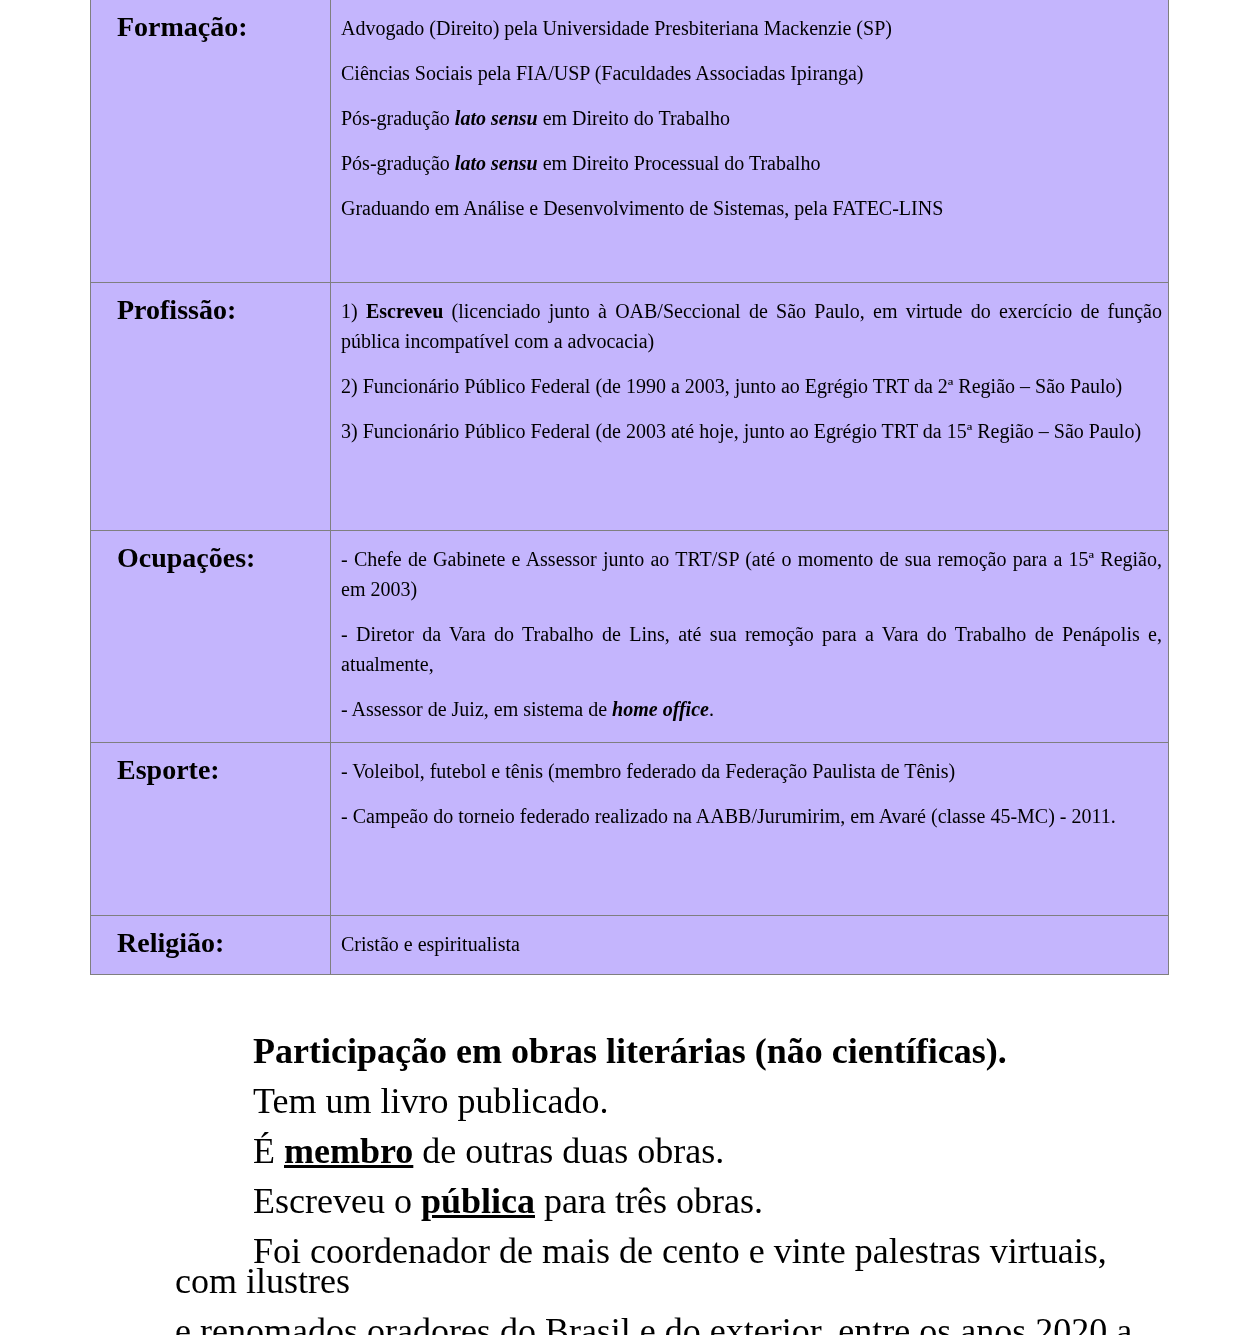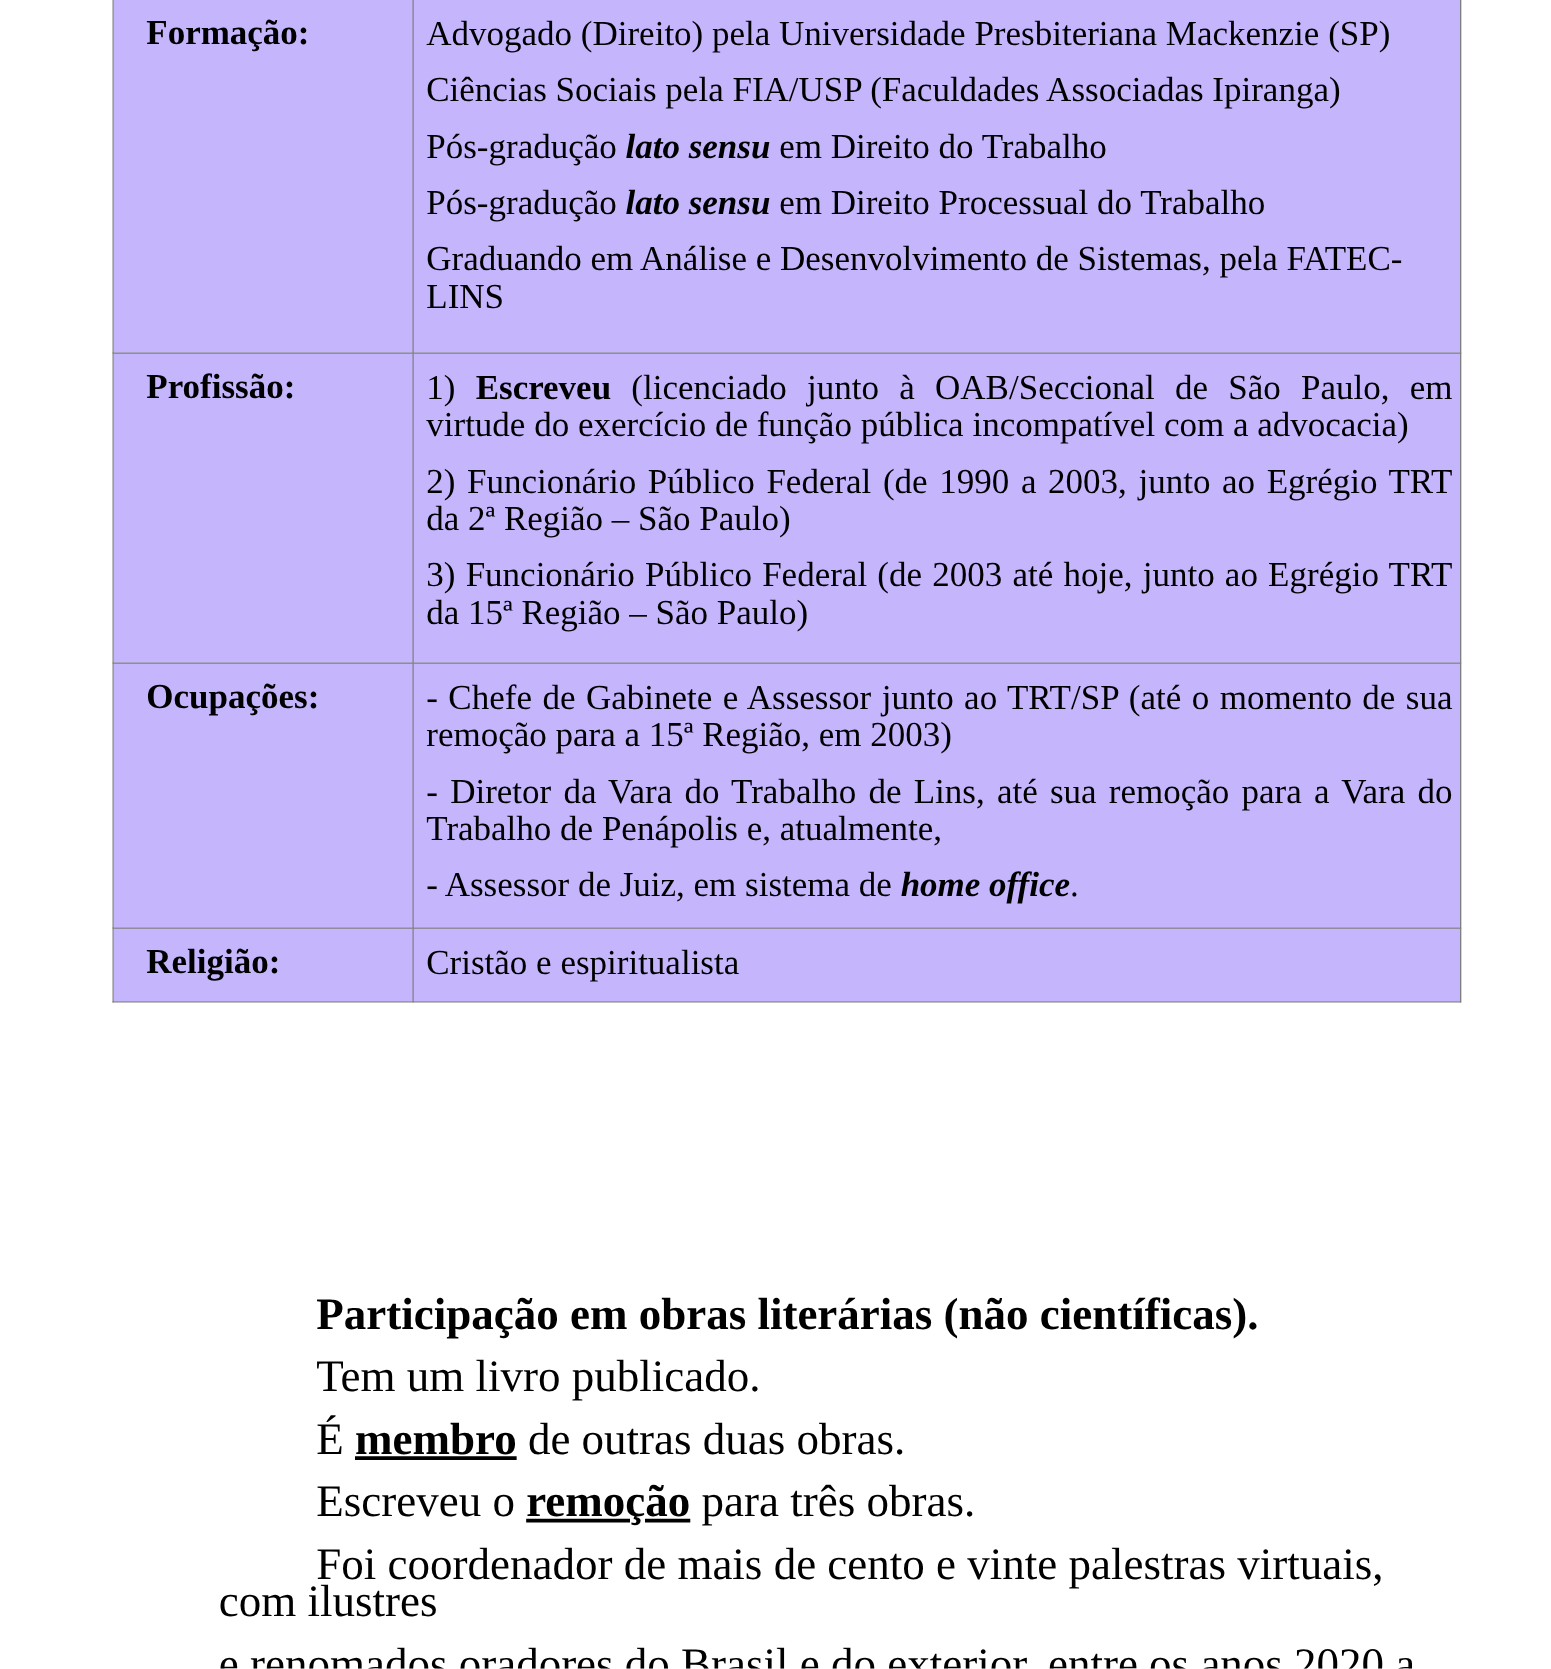--- a/index.html
+++ b/index.html
@@ -45,21 +45,21 @@
   td.label-cell { padding: 12px 8px 4px 26px; }
   td.label-cell p {
     margin: 0;
     font-weight: bold;
     font-size: 28px;
     line-height: 30px;
   }
   td.content-cell { padding: 13px 6px 0 10px; }
   td.content-cell p {
     margin: 0 0 15px 0;
-    font-size: 28px;
+    font-size: 20px;
     line-height: 30px;
   }
   td.content-cell.just p { text-align: justify; }
 
   .bi { font-weight: bold; font-style: italic; }
   .b  { font-weight: bold; }
   .bu { font-weight: bold; text-decoration: underline; }
 
   
   .literary {
@@ -117,34 +117,43 @@
       <td class="label-cell">
         <p>Ocupações:</p>
       </td>
       <td class="content-cell just">
         <p><span>- Chefe de Gabinete e Assessor junto ao TRT/SP (até o momento de sua remoção para a 15ª Região, em 2003)</span></p>
         <p><span>- Diretor da Vara do Trabalho de Lins, até sua remoção para a Vara do Trabalho de Penápolis e, atualmente,</span></p>
         <p><span>- Assessor de Juiz, em sistema de </span><span class="bi">home office</span><span>.</span></p>
       </td>
     </tr>
 
+    <tr class="r-esporte">
+      <td class="label-cell">
+        <p>Esporte:</p>
+      </td>
+      <td class="content-cell just">
+        <p><span>- Voleibol, futebol e tênis (membro federado da Federação Paulista de Tênis)</span></p>
+        <p><span>- Campeão do torneio federado realizado na AABB/Jurumirim, em Avaré (classe 45-MC) - 2011.</span></p>
+      </td>
+    </tr>
 
     <tr class="r-religiao">
       <td class="label-cell">
         <p>Religião:</p>
       </td>
       <td class="content-cell">
         <p><span>Cristão e espiritualista</span></p>
       </td>
     </tr>
   </tbody>
     </table>
 
   <div class="literary">
     <p class="heading">Participação em obras literárias (não científicas).</p>
     <p><span>Tem um livro publicado.</span></p>
     <p><span>É </span><span class="bu">membro</span><span> de outras duas obras.</span></p>
-    <p><span>Escreveu o </span><span class="bu">remoção</span><span> para três obras.</span></p>
+    <p><span>Escreveu o </span><span class="bu">pública</span><span> para três obras.</span></p>
     <p><span>Foi coordenador de mais de cento e vinte palestras virtuais, com ilustres</span></p>
     <p class="continuation"><span>e renomados oradores do Brasil e do exterior, entre os anos 2020 a 2024.</span></p>
   </div>
 
 </div>
 
 </body></html>

